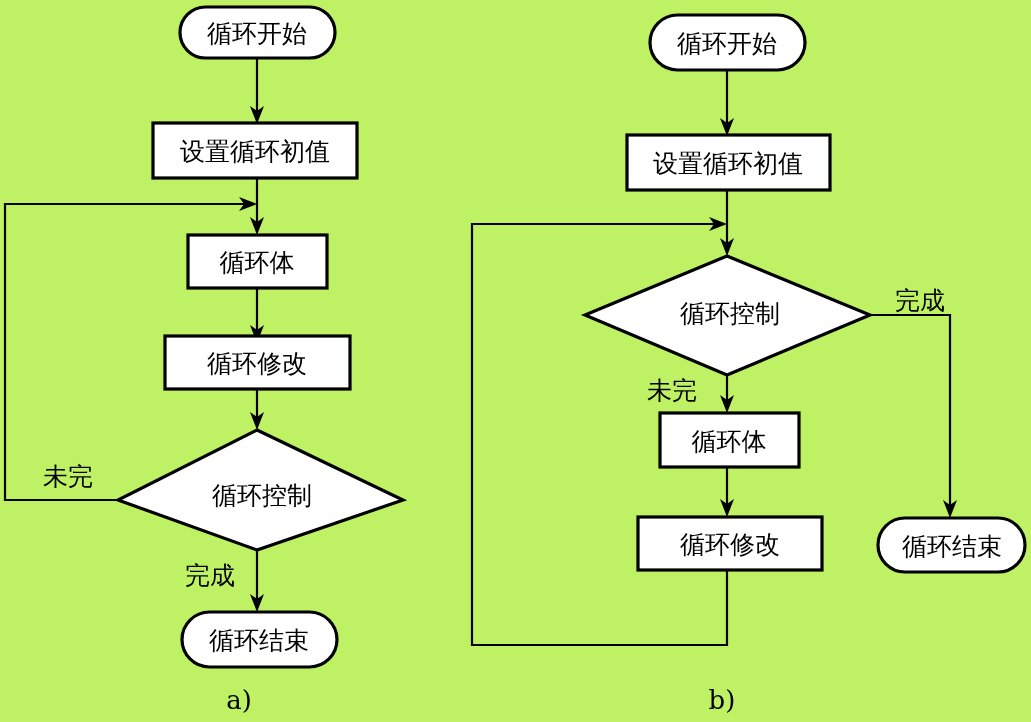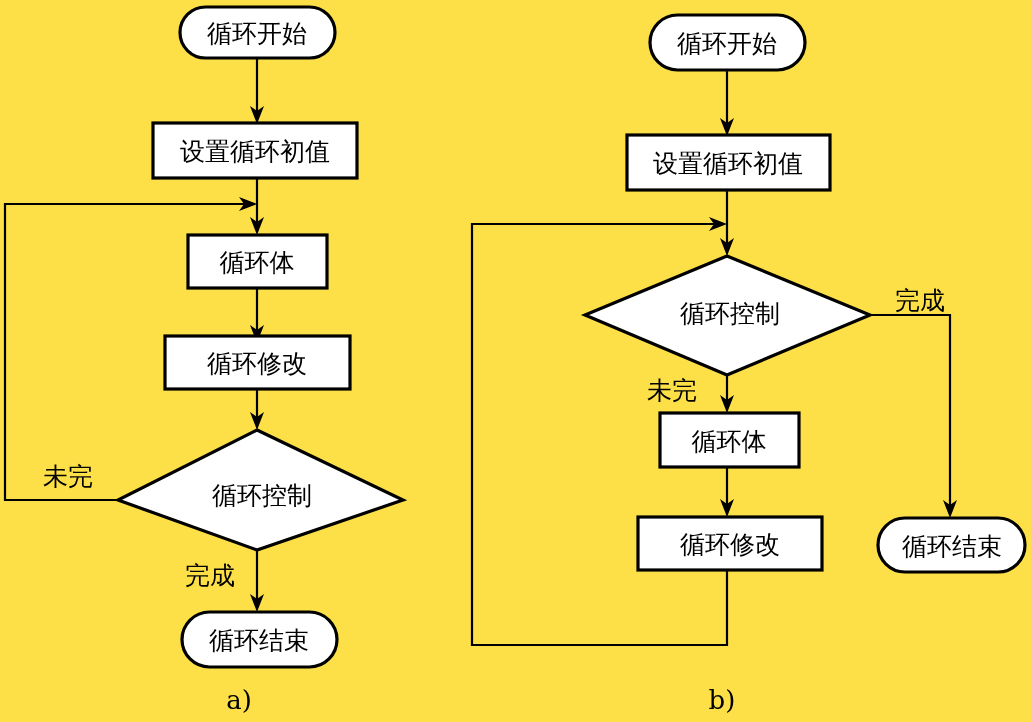--- a/index.html
+++ b/index.html
@@ -10,21 +10,21 @@
   body {
     width: 1031px;
     height: 722px;
     font-family: "DejaVu Sans", "Liberation Sans", sans-serif;
     overflow: hidden;
   }
   #figure-root {
     position: relative;
     width: 1031px;
     height: 722px;
-    background: #fde047;
+    background: #bef264;
   }
   svg.flow {
     position: absolute;
     top: 0;
     left: 0;
     width: 1031px;
     height: 722px;
   }
   .shape-stroke {
     fill: #ffffff;

